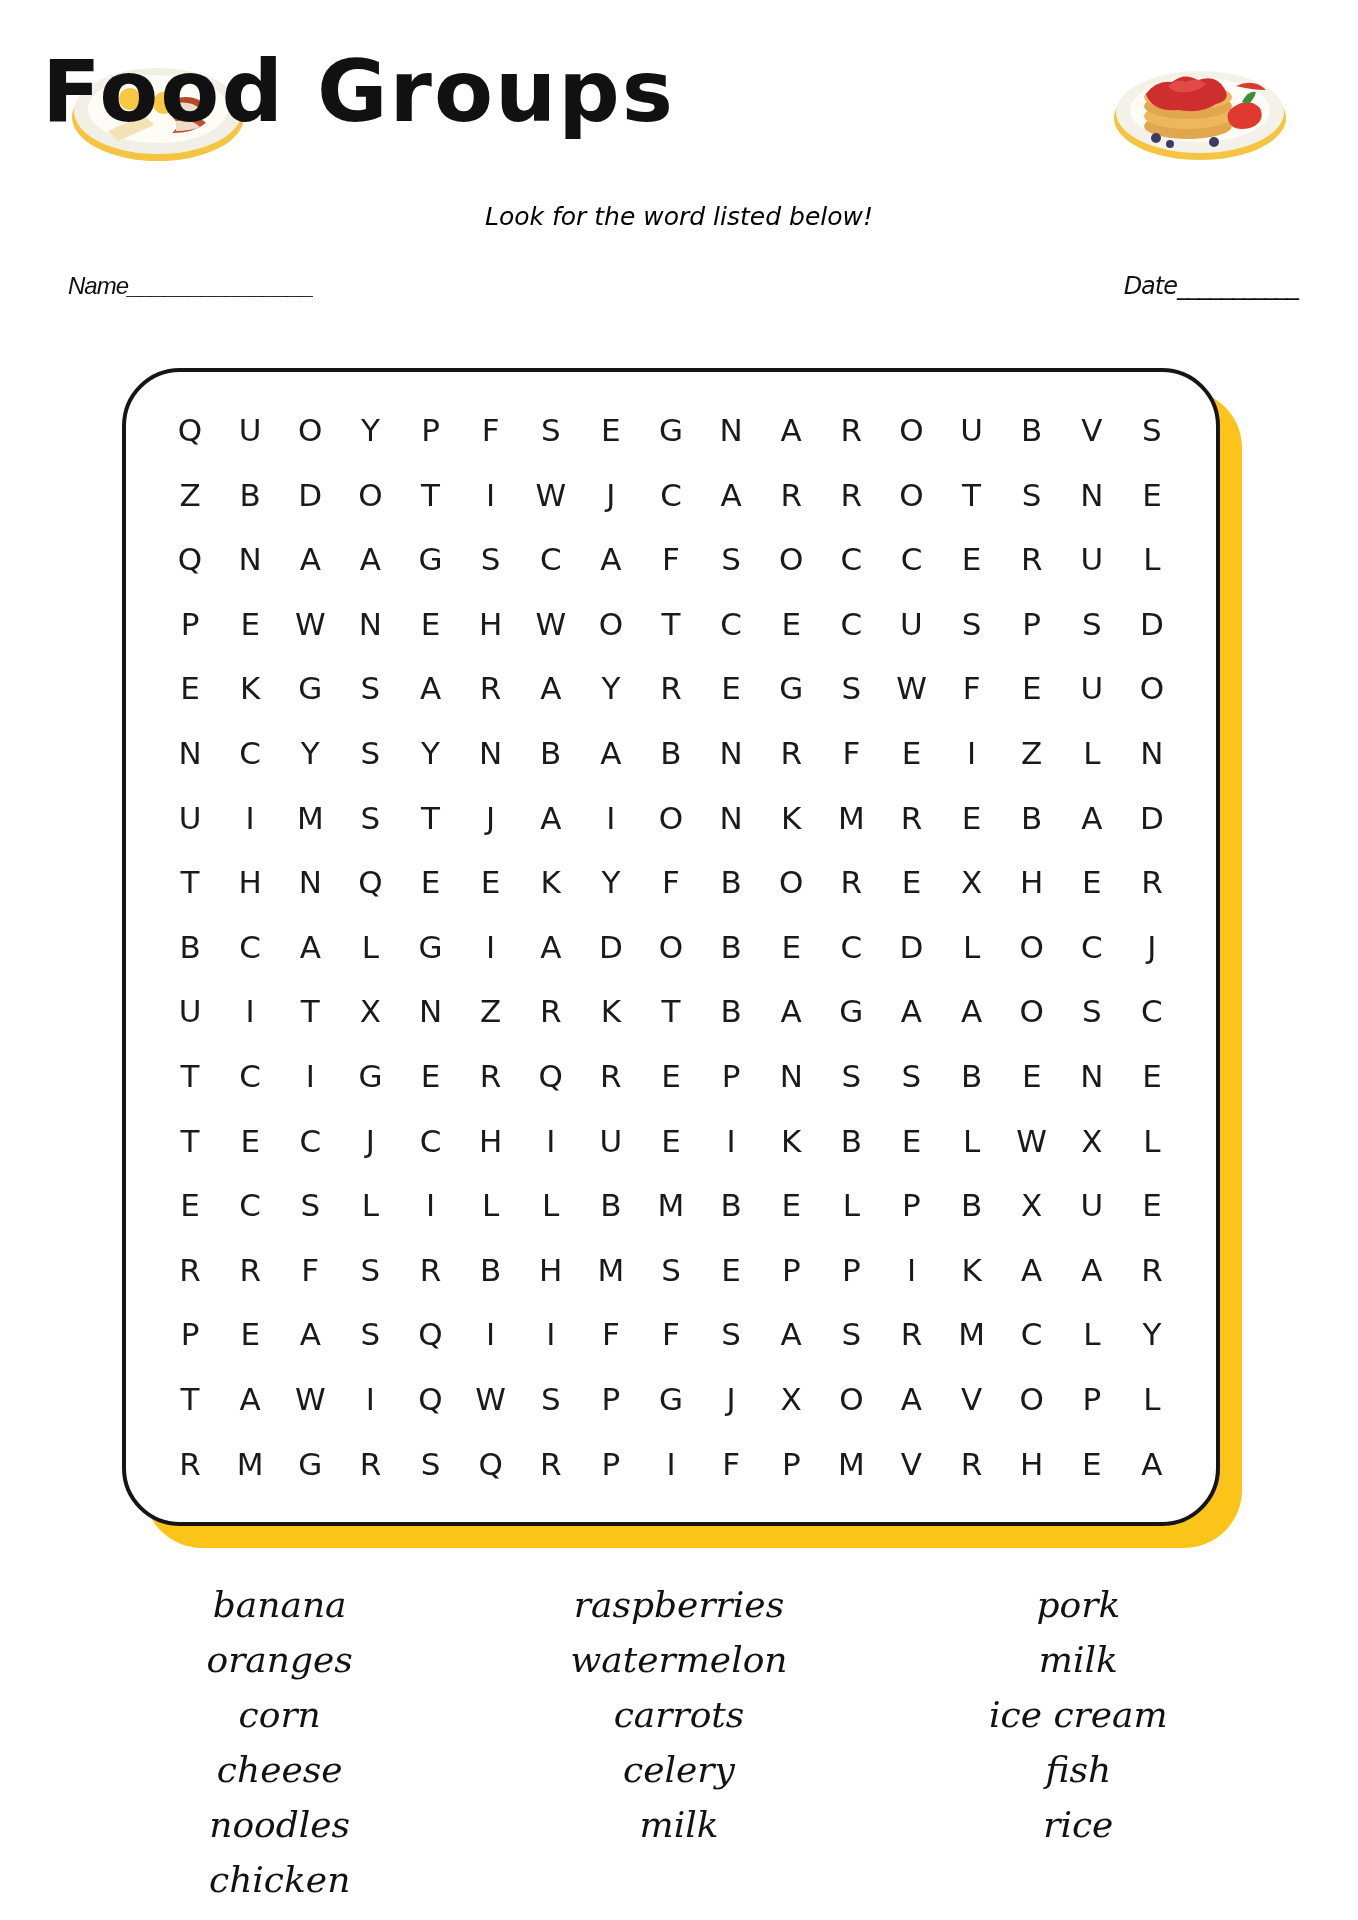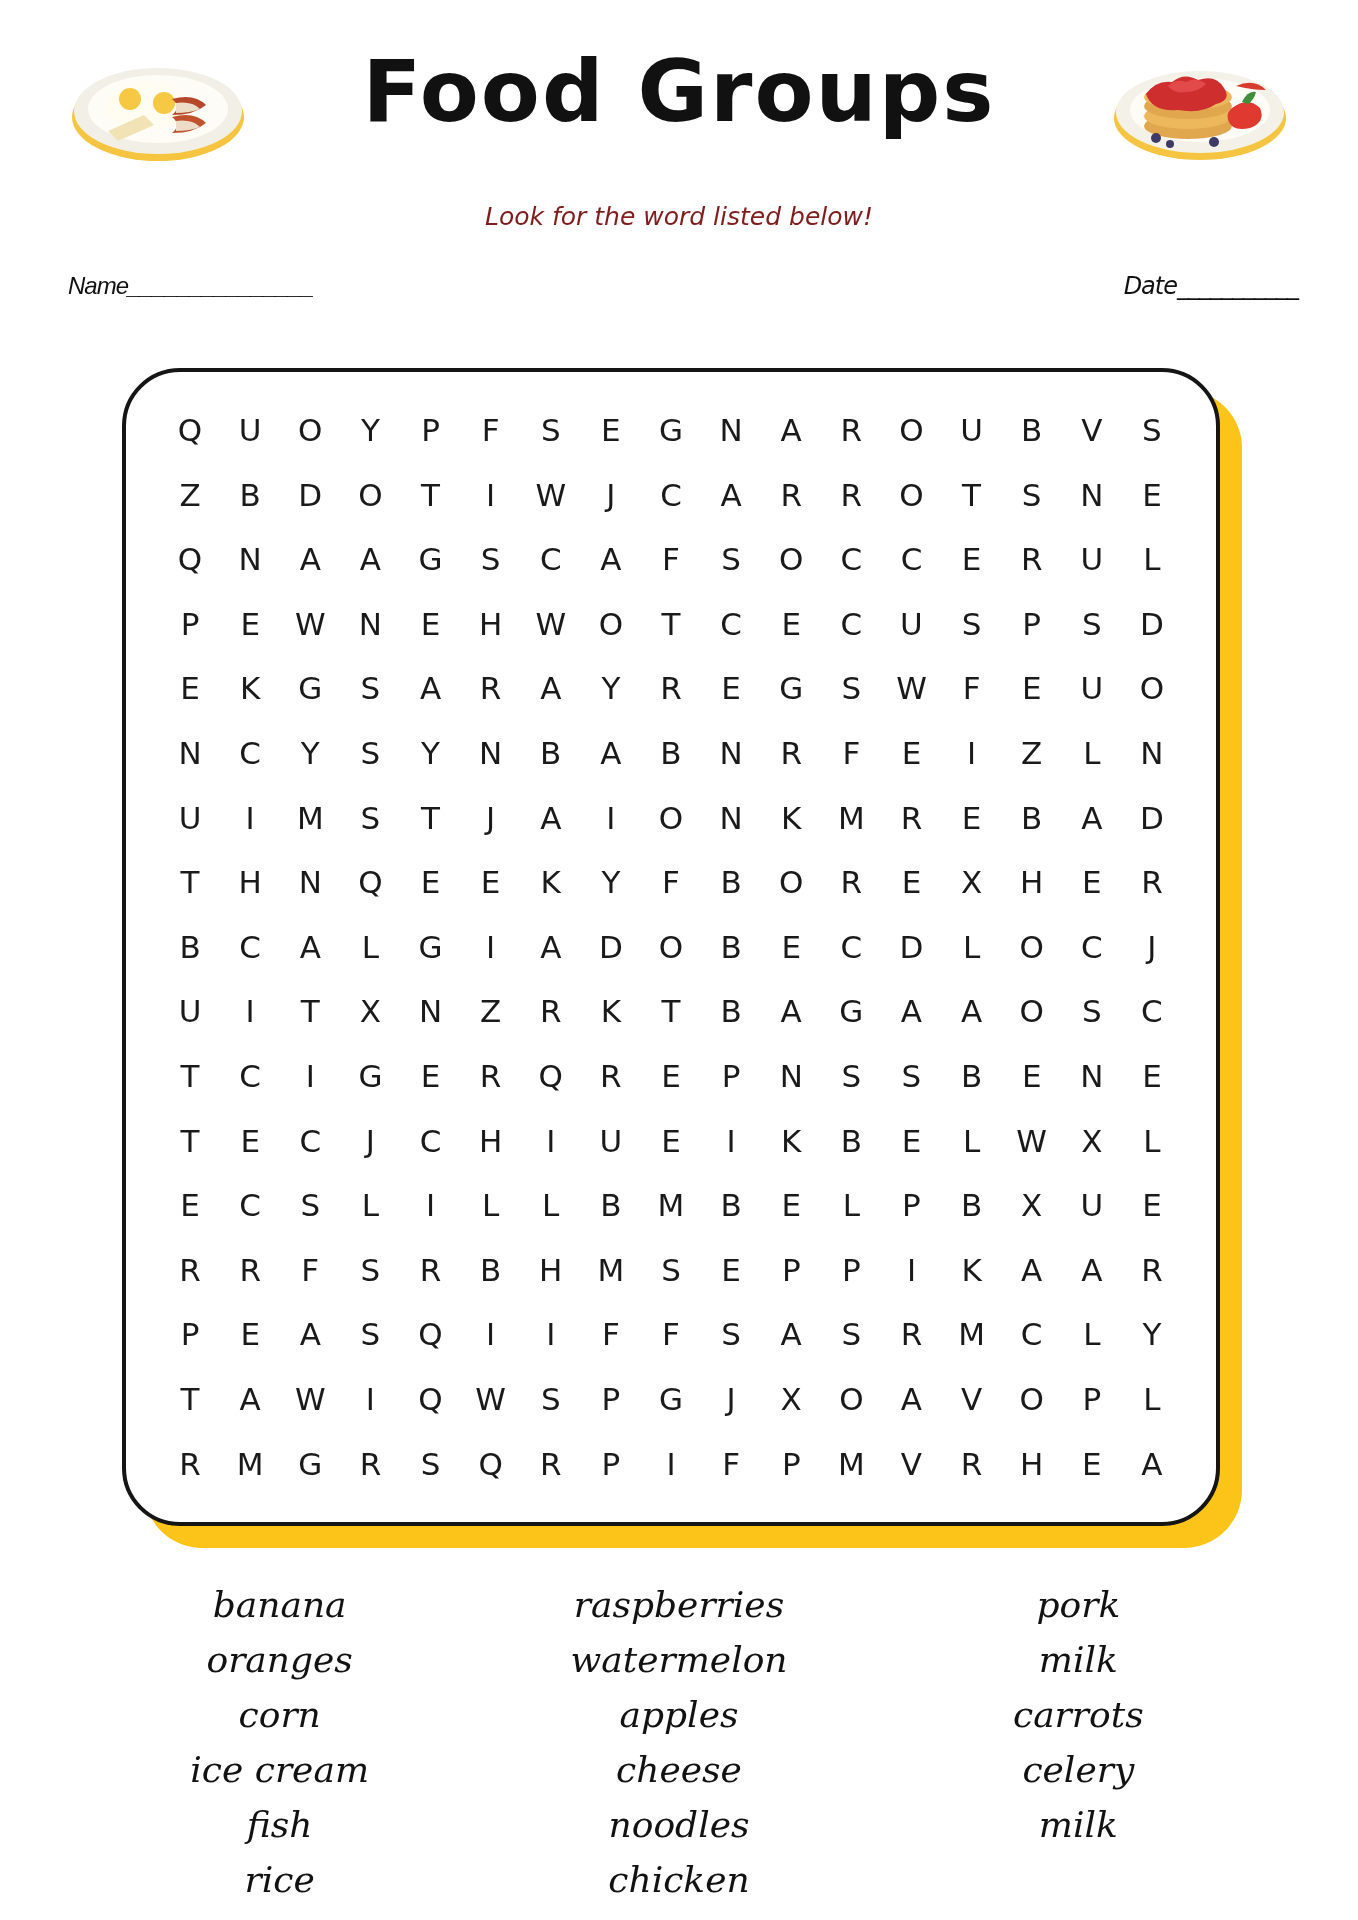--- a/index.html
+++ b/index.html
@@ -19,42 +19,43 @@
   
   .header {
     position: relative;
     height: 200px;
   }
   .title {
     position: absolute;
     top: 48px;
     left: 0;
     width: 100%;
-    text-align: center;
+    text-align: left;
     font-family: "DejaVu Sans", sans-serif;
     font-size: 86px;
     font-weight: 700;
     letter-spacing: 2px;
     color: #111111;
     line-height: 1;
+    padding-left: 42px;
   }
   .subtitle-wrap {
     position: absolute;
     top: 200px;
     left: 0;
     width: 100%;
     text-align: center;
   }
   .subtitle {
     display: inline-block;
     position: relative;
     font-family: "DejaVu Sans", sans-serif;
     font-style: italic;
     font-size: 25px;
-    color: #7f1d1d;
+    color: #000000;
     padding: 2px 14px 4px 14px;
   }
   .subtitle::after {
     content: "";
     position: absolute;
     left: 0; right: 0;
     bottom: 0px;
     height: 9px;
     background: #fbd95c;
     border-radius: 6px;
@@ -515,21 +516,20 @@
 </div>
 
 <div class="wordlist" id="word-list">
     <div class="word">banana</div>
     <div class="word">raspberries</div>
     <div class="word">pork</div>
     <div class="word">oranges</div>
     <div class="word">watermelon</div>
     <div class="word">milk</div>
     <div class="word">corn</div>
-    <div class="word">apples</div>
     <div class="word">carrots</div>
     <div class="word">ice cream</div>
     <div class="word">cheese</div>
     <div class="word">celery</div>
     <div class="word">fish</div>
     <div class="word">noodles</div>
     <div class="word">milk</div>
     <div class="word">rice</div>
     <div class="word">chicken</div>
   </div>

